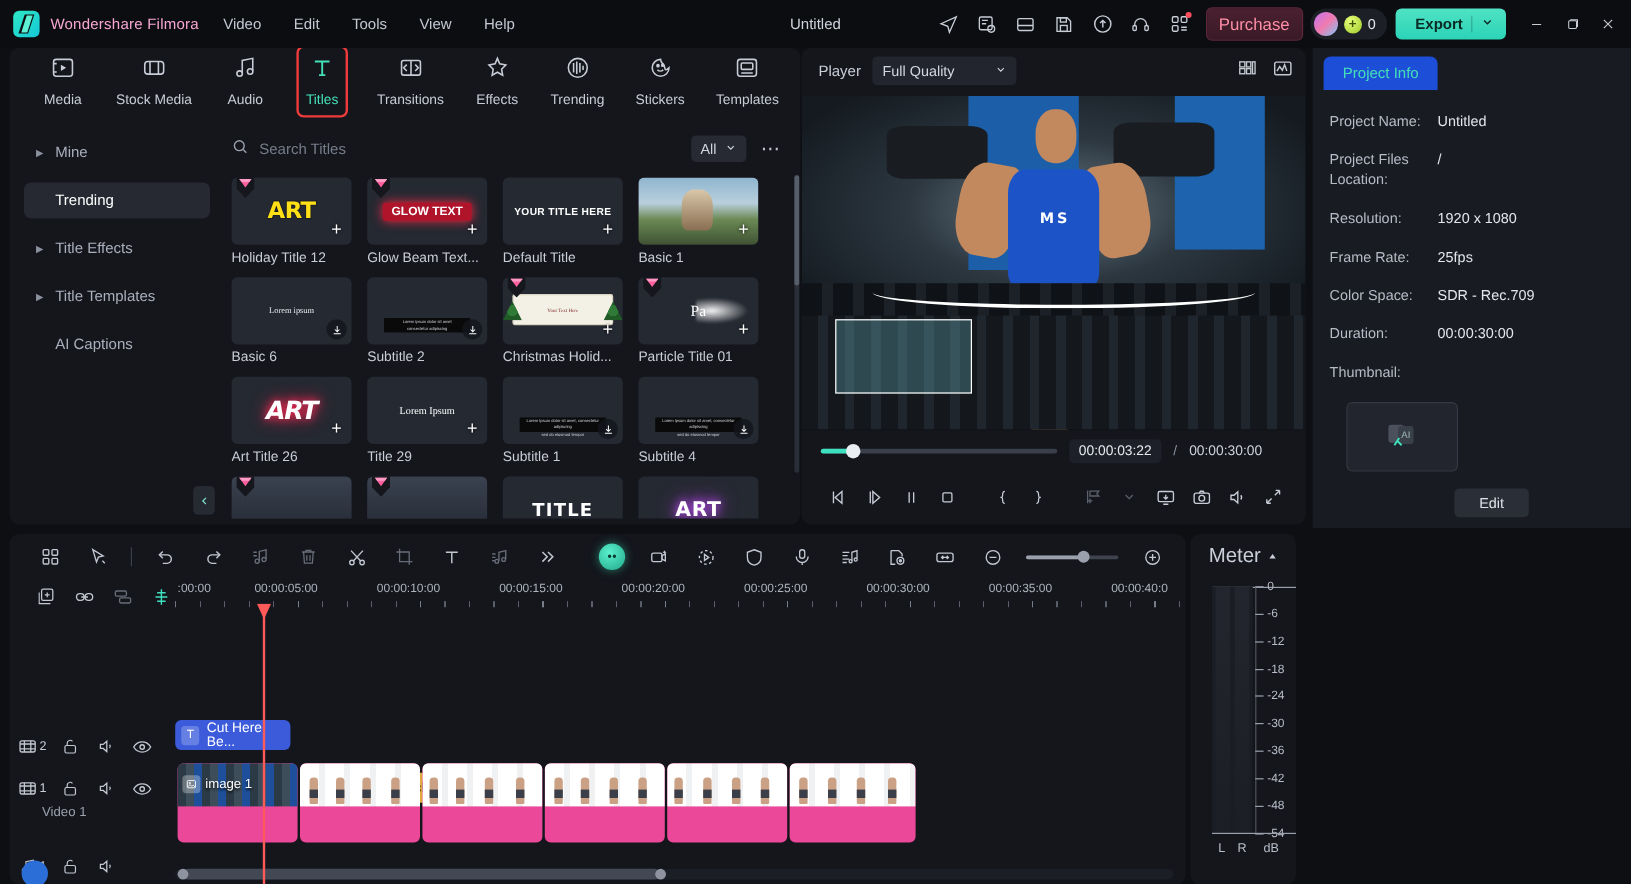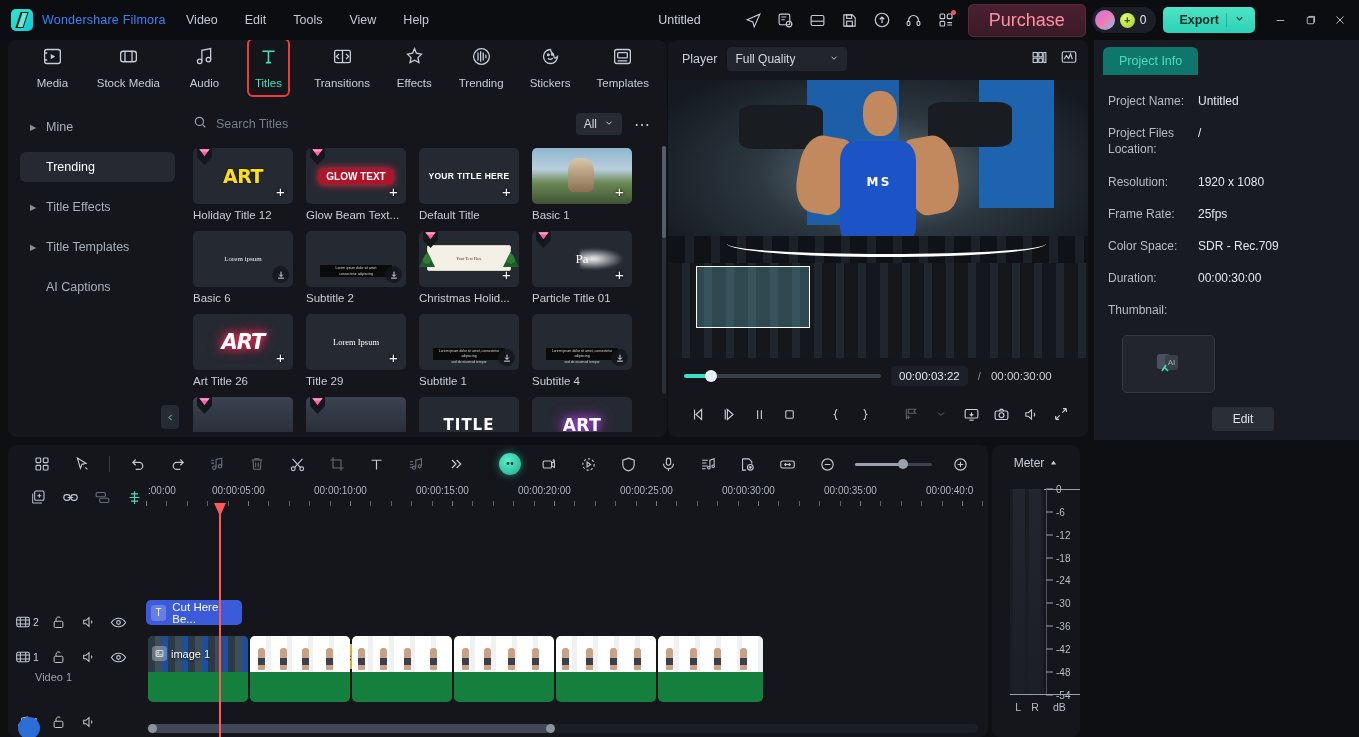--- a/index.html
+++ b/index.html
@@ -24,35 +24,35 @@
     position: relative; overflow: hidden;
   }
   .brand-logo::before {
     content: ""; position: absolute; left: 7px; top: 3px; width: 8px; height: 16px;
     background: #0b0d11; transform: skewX(-18deg);
   }
   .brand-logo::after {
     content: ""; position: absolute; left: 9px; top: 4px; width: 5px; height: 14px;
     background: #5ef0d4; transform: skewX(-18deg);
   }
-  .brand-name { font-size: 12.5px; color: #3b82f6; letter-spacing: .2px; }
+  .brand-name { font-size: 12.5px; color: #f9a8d4; letter-spacing: .2px; }
   .menubar { display: flex; align-items: center; gap: 27px; margin-left: 6px; }
   .menu-item { font-size: 12.5px; color: #c3c8d2; cursor: default; }
   .doc-title { position: absolute; left: 0; right: 0; text-align: center; font-size: 12.5px; color: #cfd4dc; pointer-events: none; }
   .tb-right { margin-left: auto; display: flex; align-items: center; gap: 0px; padding-right: 4px; }
   .ticon {
     width: 32px; height: 32px; display: flex; align-items: center; justify-content: center;
     color: #c7ccd6; position: relative;
   }
   .ticon svg { display: block; }
   .dot-red { position: absolute; top: 6px; right: 6px; width: 5px; height: 5px; border-radius: 50%; background: #ff4d5e; }
   .purchase {
-    margin: 0 6px; padding: 5px 20px; border-radius: 5px;
+    margin: 0 6px; padding: 5px 10px; border-radius: 5px;
     background: linear-gradient(180deg,#4b2030,#3a1a26);
-    border: 1px solid #5d2739; color: #ff8fa6; font-size: 18px;
+    border: 1px solid #5d2739; color: #ff8fa6; font-size: 14px;
   }
   .credits {
     display: flex; align-items: center; gap: 5px; background: #1d1f27;
     border-radius: 14px; padding: 3px 10px 3px 3px; margin-right: 7px;
   }
   .cred-av { width: 20px; height: 20px; border-radius: 50%;
     background: linear-gradient(135deg,#c074f0,#f07ab0,#7cc8f5); }
   .cred-coin { width: 15px; height: 15px; border-radius: 50%;
     background: radial-gradient(circle at 35% 30%, #e8ff7a, #9bc926); position: relative; }
   .cred-coin::after { content:"+"; position:absolute; inset:0; font-size:11px; line-height:15px; text-align:center; color:#3c5208; font-weight:700;}
@@ -209,21 +209,21 @@
   .tc-tot { font-size: 11.5px; color: #cdd2da; }
   .pf-row2 { display: flex; align-items: center; height: 40px; padding: 0 12px 0 16px; gap: 0; color: #c7ccd6; }
   .pbtn { width: 33px; height: 34px; display: flex; align-items: center; justify-content: center; }
   .pbtn.dim { color: #5c626d; }
   .pbtn.gap-l { margin-left: 16px; }
   .pbtn.gap-r { margin-left: auto; }
 
   
   .rightpanel { position: absolute; left: 1094px; top: 40px; width: 265px; height: 400px; background: #181b22; }
   .pi-tabbar { height: 35px; display: flex; align-items: flex-end; padding-left: 9px; }
-  .pi-tab { background: #0f766e; border-radius: 6px 6px 0 0; padding: 7px 16px 7px 16px; font-size: 12.5px; color: #44e0b8; }
+  .pi-tab { background: #1d4ed8; border-radius: 6px 6px 0 0; padding: 7px 16px 7px 16px; font-size: 12.5px; color: #44e0b8; }
   .pi-body { padding: 18px 14px 0 14px; }
   .pi-row { display: flex; margin-bottom: 16px; font-size: 12px; }
   .pi-key { width: 90px; color: #b6bcc7; line-height: 1.35; }
   .pi-val { color: #e3e7ed; line-height: 1.35; }
   .thumb-box {
     width: 93px; height: 58px; border: 1px solid #343843; border-radius: 5px;
     background: #22252d; display: flex; align-items: center; justify-content: center; margin-left: 14px;
   }
   .thumb-ai { width: 30px; height: 26px; position: relative; }
   .edit-btn {
@@ -256,37 +256,37 @@
   .trk-head { position: absolute; left: 0; width: 138px; display: flex; align-items: center; gap: 0; color: #c2c7d1; }
   .th-ico { width: 30px; height: 26px; display: flex; align-items: center; justify-content: center; }
   .th-num { font-size: 10.5px; color: #c8cdd6; margin-left: -5px; margin-right: 5px; }
   .trk-sub { position: absolute; left: 27px; font-size: 11px; color: #9aa1ad; }
 
   .clip { position: absolute; border-radius: 5px; overflow: hidden; }
   .clip-text { background: #3b5bdb; display: flex; align-items: center; gap: 6px; padding-left: 5px; color: #fff; font-size: 11.5px; }
   .clip-text .ci { width: 16px; height: 16px; border-radius: 3px; background: rgba(255,255,255,.22); display:flex;align-items:center;justify-content:center;font-size:10px; }
   .clip-fx { background: #e0a83c; display: flex; align-items: center; gap: 6px; padding-left: 5px; color: #2b2108; font-size: 11.5px; margin-top: 44px; }
   .clip-fx .ci { width: 16px; height: 16px; border-radius: 3px; background: rgba(255,255,255,.35); display:flex;align-items:center;justify-content:center;font-size:10px; }
-  .clip-vid { background: #15803d; }
+  .clip-vid { background: #ec4899; }
   .clip-vid .strip { position: absolute; left:0; right:0; top:0; height: 36px; }
   .clip-vid .label { position: absolute; left: 4px; top: 10px; display:flex; align-items:center; gap:4px; font-size: 11px; color:#fff; text-shadow: 0 1px 2px rgba(0,0,0,.9); z-index: 4;}
   .clip-vid .label .ci { width: 15px; height: 15px; border-radius: 3px; background: rgba(255,255,255,.3); display:flex;align-items:center;justify-content:center;font-size:9px;}
   .strip-gym { background: repeating-linear-gradient(90deg,#2c3a45 0 7px,#3d4d5a 7px 14px,#1d4f9a 14px 20px); }
   .strip-white { background: repeating-linear-gradient(90deg,#ffffff 0 16px,#f0f1f3 16px 21px); }
   .fig { position: absolute; bottom: 2px; width: 7px; height: 22px; background: #caa184; border-radius: 3px 3px 1px 1px; }
   .fig::after { content:""; position:absolute; left:0; right:0; bottom: 5px; height: 7px; background: #3a3f49; }
   .playhead { position: absolute; top: 0; bottom: 0; width: 2px; background: #ff5a5a; z-index: 20; }
   .playhead::before { content:""; position: absolute; left: -5px; top: -8px; width: 12px; height: 13px; background: #ff5a5a; clip-path: polygon(0 0,100% 0,50% 100%); }
   .hscroll { position: absolute; left: 138px; right: 10px; bottom: 4px; height: 9px; background: #1b1e25; border-radius: 5px; }
   .hscroll i { position: absolute; left: 6px; width: 398px; top: 0; height: 9px; background: #434954; border-radius: 5px; }
   .hscroll b { position: absolute; top: 0; width: 9px; height: 9px; border-radius: 50%; background: #8d949f; }
 
   
   .meter { position: absolute; left: 992px; top: 445px; width: 88px; height: 292px; background: #14161c; border-radius: 8px; }
-  .meter-head { height: 36px; display: flex; align-items: center; justify-content: center; gap: 5px; font-size: 12px; color: #c9ced8; }
+  .meter-head { height: 36px; display: flex; align-items: center; justify-content: center; gap: 5px; font-size: 17px; color: #c9ced8; }
   .meter-body { position: relative; height: 236px; margin: 0 8px; }
   .bars { position: absolute; left: 10px; top: 8px; width: 34px; bottom: 22px; background: #1a1d24; display: flex; gap: 4px; padding: 0 3px; }
   .bar { flex: 1; background: linear-gradient(180deg,#23262e,#1b1e25); }
   .scale { position: absolute; left: 46px; top: 8px; bottom: 22px; width: 34px; }
   .scale-line { position: absolute; left: 0; top: 0; bottom: 0; width: 1px; background: #4e545f; }
   .sm { position: absolute; left: 0; display: flex; align-items: center; gap: 3px; transform: translateY(-50%); }
   .sm i { display: block; width: 7px; height: 1px; background: #9aa1ad; }
   .sm span { font-size: 10px; color: #b7bdc7; }
   .meter-top { position: absolute; left: 10px; top: 8px; width: 70px; height: 1px; background: #9aa1ad; }
   .meter-bot { position: absolute; left: 10px; bottom: 22px; width: 70px; height: 1px; background: #9aa1ad; }

